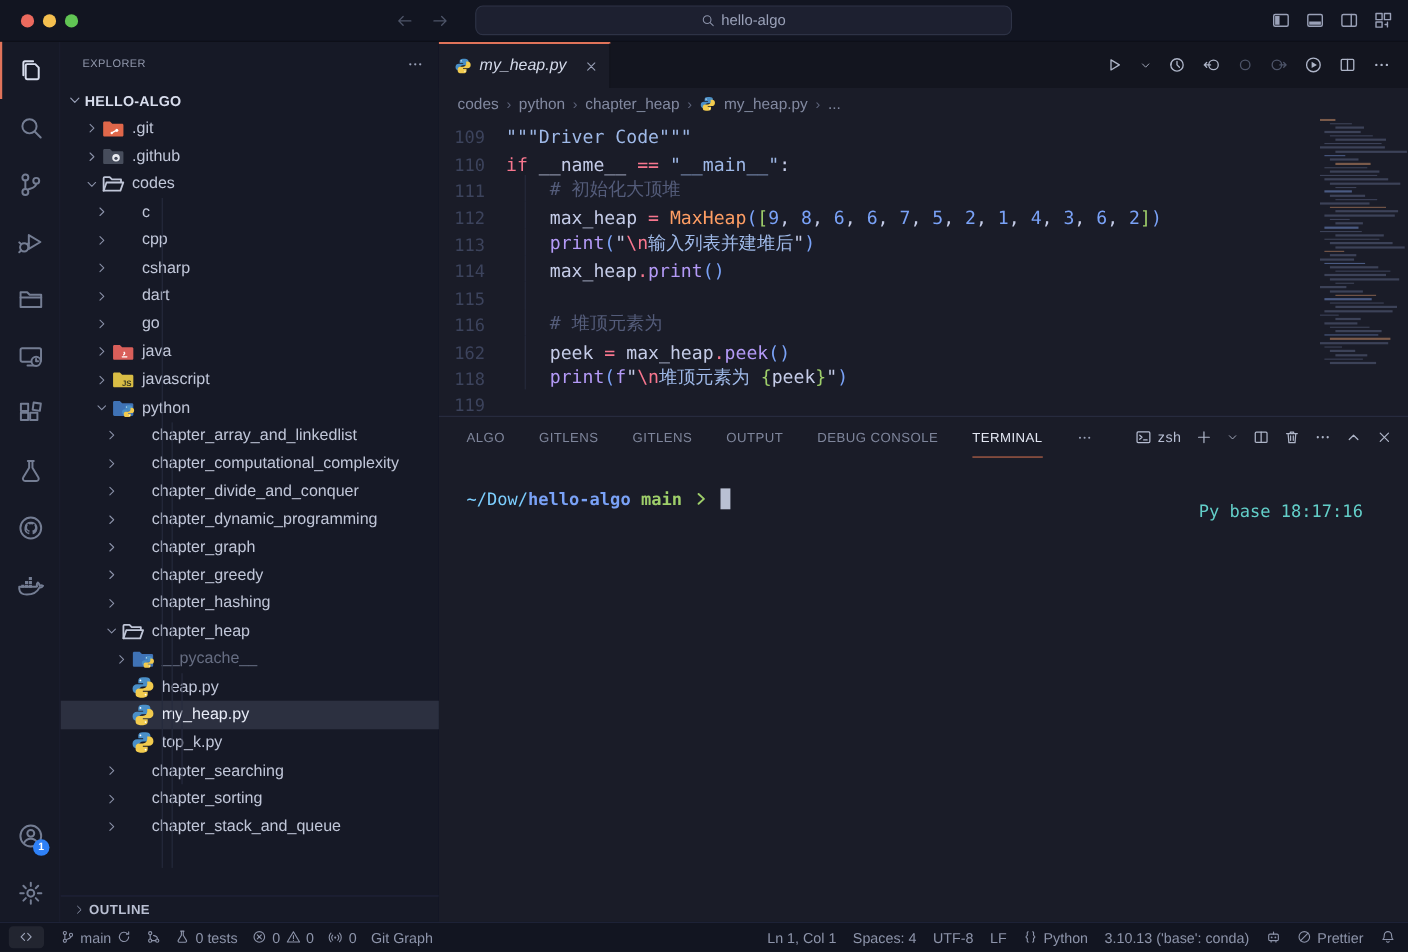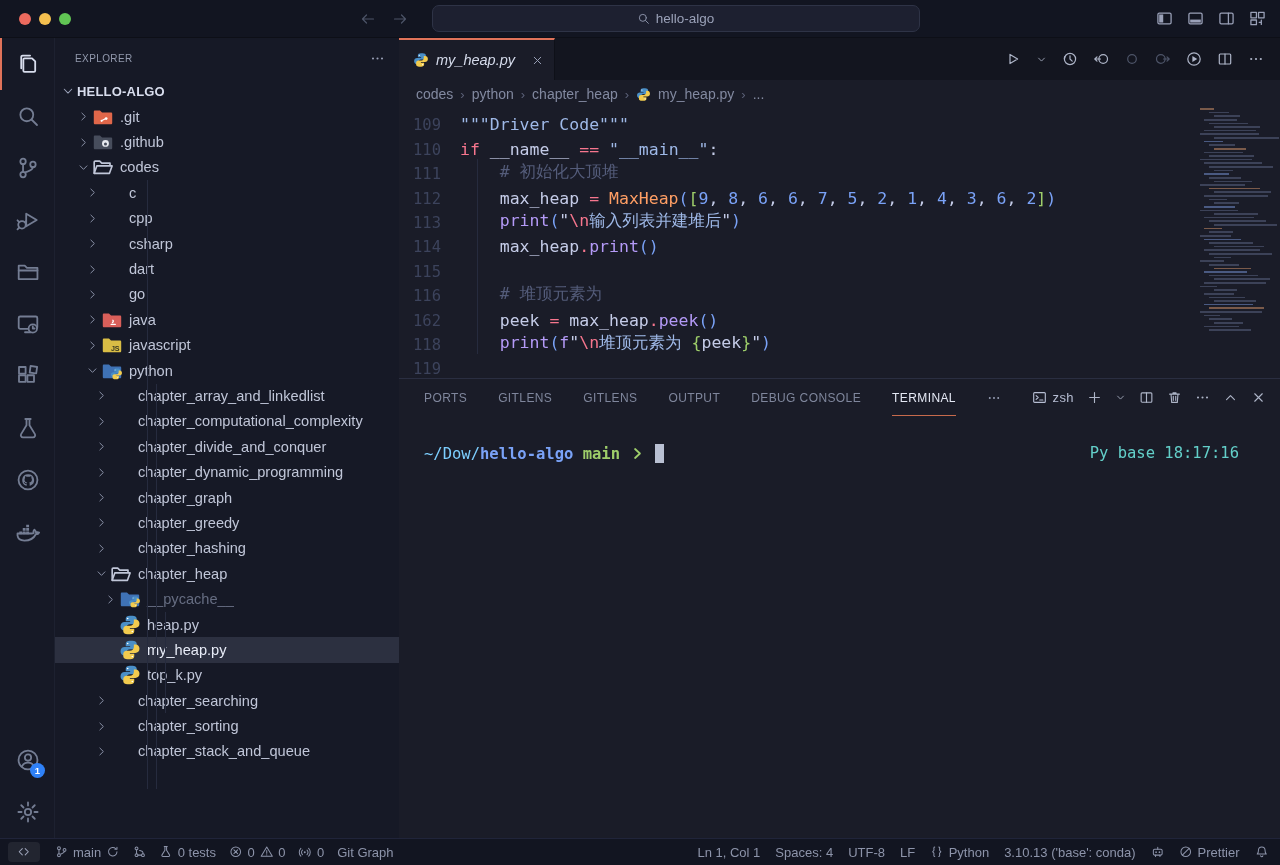--- a/index.html
+++ b/index.html
@@ -86,21 +86,21 @@
   .ptab.active{color:#e4e8f4;border-bottom:1px solid var(--accent)}
   .ptab-more{font-size:14px;color:#9aa1b8}
   .panel-actions{position:absolute;right:14px;top:0;height:100%;display:flex;align-items:center;gap:13px;color:#aeb5c8;font-size:15px}
   .panel-actions .shell{display:flex;align-items:center;gap:6px;font-size:13px;color:#b6bdd2}
   .panel-actions .shell .ic{font-size:15px}
   .terminal{flex:1;position:relative;font-family:"DejaVu Sans Mono","Liberation Mono",monospace;font-size:15.5px}
   .termline{position:absolute;left:25px;top:28px;display:flex;align-items:center;white-space:pre}
   .t-cyan{color:#7dcfff}.t-blue{color:#7aa2f7;font-weight:bold}.t-green{color:#9ece6a;font-weight:bold}.t-plain{color:#c5cce8}
   .t-arrow{color:#9ece6a;font-size:13px;margin:0 2px}
   .cursorblock{width:9px;height:19px;background:#b9c0d3;margin-left:9px}
-  .termstatus{position:absolute;right:41px;top:28px;color:#63cfc9}
+  .termstatus{position:absolute;right:41px;top:40px;color:#63cfc9}
 
   
   .statusbar{height:27px;background:var(--bg-dark);border-top:1px solid #20243a;display:flex;align-items:center;
              font-size:13px;color:#8d94aa;padding:0 12px 0 8px}
   .sb-group{display:flex;align-items:center;gap:13px}
   .sb-right{margin-left:auto;display:flex;align-items:center;gap:15px}
   .sb-item{display:flex;align-items:center;gap:5px;white-space:nowrap}
   .sb-item .ic{font-size:13.5px}
   .sb-item.boxed{background:rgba(255,255,255,.07);border-radius:4px;padding:3px 9px;margin-right:2px;color:#9fa6bb}
 </style>
@@ -618,20 +618,28 @@
           <span class="ficon">
             <path fill="#6e7789" stroke="none" d="M1.3 4.2c0-.5.4-.9.9-.9h3.6l1.5 1.5h6.5c.5 0 .9.4.9.9v6.6c0 .5-.4.9-.9.9H2.2c-.5 0-.9-.4-.9-.9z"></path>
           </span>
           <span class="lbl">chapter_stack_and_queue</span>
         </div>
         <div class="tguide" style="left:92px;top:76px;height:609px"></div>
         <div class="tguide" style="left:101px;top:280px;height:405px"></div>
         <div class="tguide" style="left:110px;top:508px;height:101px"></div>
       </div>
     <div class="side-sections" id="side-sections">
+        <div class="srow">
+          <span class="ic chev">
+            <svg viewBox="0 0 16 16" fill="none" stroke="currentColor" stroke-width="1.2" stroke-linecap="round" stroke-linejoin="round">
+              <path d="M6 3.8L10.3 8 6 12.2"></path>
+            </svg>
+          </span>
+          <span>OUTLINE</span>
+        </div>
       </div>
   </div>
 
   <div class="editorcol">
     <div class="tabbar">
       <div class="tab">
         <span class="ic pyic" id="tab-pyic">
             <svg viewBox="0 0 16 16" fill="none" stroke="currentColor" stroke-width="1.2" stroke-linecap="round" stroke-linejoin="round">
               <path fill="#4a8fc7" stroke="none" d="M7.9 1.3c-1.9 0-3 .8-3 2.2v1.7h3.2v.7H4.1c-1.7 0-3 1.1-3 3 0 1.9 1.1 3.1 2.9 3.1h1.2v-1.9c0-1.5 1.3-2.7 2.9-2.7h2.5c1.3 0 2.3-1 2.3-2.3V3.5c0-1.4-1.4-2.2-3.1-2.2z"></path>
               <path fill="#f2cb4e" stroke="none" d="M8.1 14.7c1.9 0 3-.8 3-2.2v-1.7H7.9v-.7h4c1.7 0 3-1.1 3-3 0-1.9-1.1-3.1-2.9-3.1h-1.2v1.9c0 1.5-1.3 2.7-2.9 2.7H5.4c-1.3 0-2.3 1-2.3 2.3v1.6c0 1.4 1.4 2.2 3 2.2z"></path>
@@ -792,21 +800,21 @@
           <div style="height:1.7px;margin:0 0 1.95px 0px;width:62px;background:#3c4258"></div>
           <div style="height:1.7px;margin:0 0 1.95px 4px;width:16px;background:#3c4258"></div>
           <div style="height:1.7px;margin:0 0 1.95px 9px;width:23px;background:#3c4258"></div>
           <div style="height:1.7px;margin:0 0 1.95px 14px;width:29px;background:#3c4258"></div>
           <div style="height:1.7px;margin:0 0 1.95px 4px;width:35px;background:#3c4258"></div>
           <div style="height:1.7px;margin:0 0 1.95px 9px;width:42px;background:#3c4258"></div>
         </div>
     </div>
     <div class="panel">
       <div class="paneltabs" id="paneltabs">
-          <div class="ptab">PORTS</div>
+          <div class="ptab">ALGO</div>
           <div class="ptab">GITLENS</div>
           <div class="ptab">GITLENS</div>
           <div class="ptab">OUTPUT</div>
           <div class="ptab">DEBUG CONSOLE</div>
           <div class="ptab active">TERMINAL</div>
           <span class="ic ptab-more">
             <svg viewBox="0 0 16 16" fill="none" stroke="currentColor" stroke-width="1.2" stroke-linecap="round" stroke-linejoin="round">
               <circle cx="3.2" cy="8" r="1.1" fill="currentColor" stroke="none"></circle>
               <circle cx="8" cy="8" r="1.1" fill="currentColor" stroke="none"></circle>
               <circle cx="12.8" cy="8" r="1.1" fill="currentColor" stroke="none"></circle>

